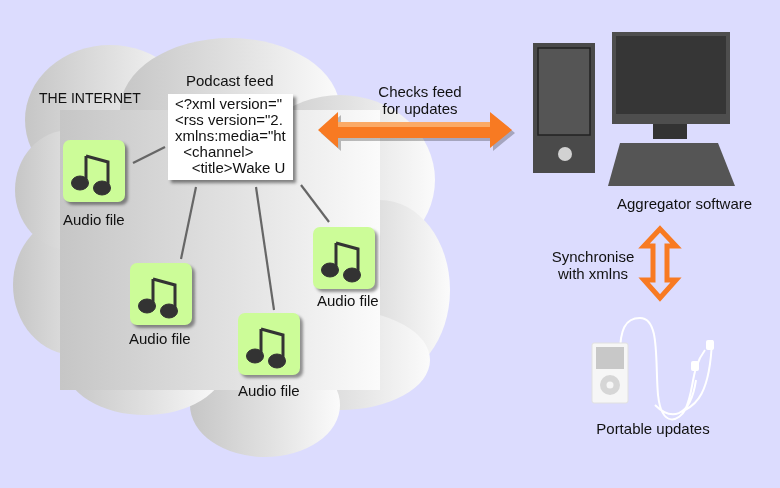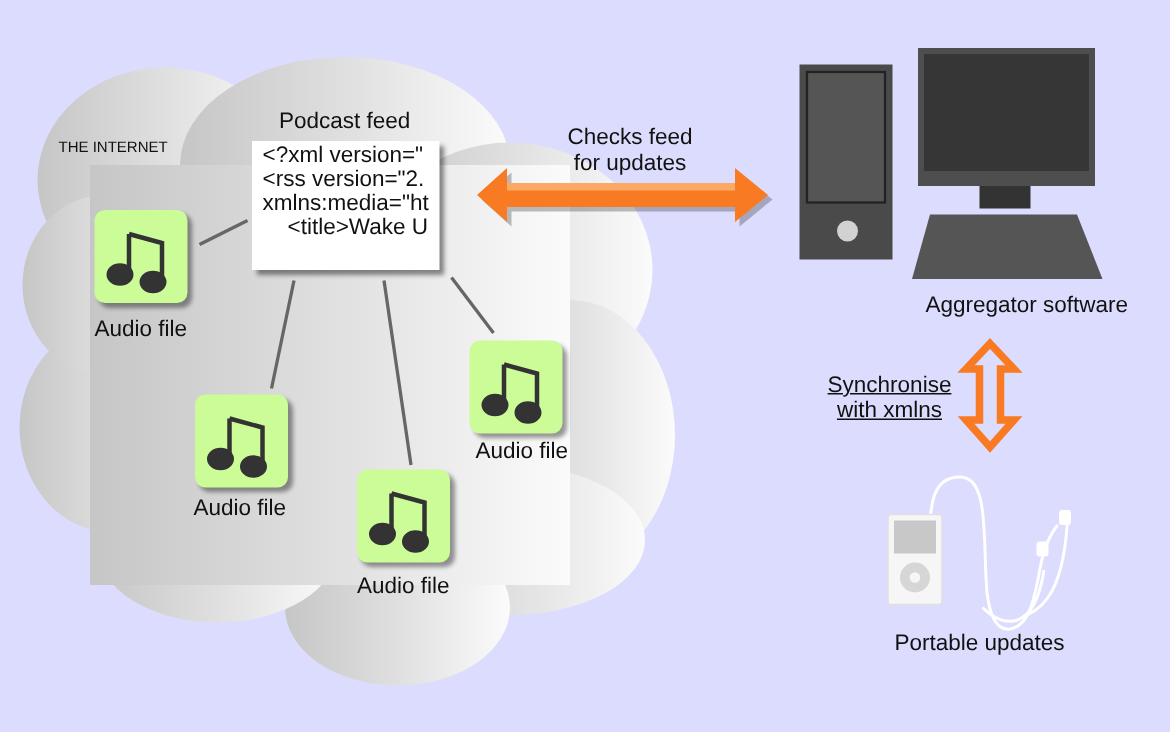--- a/index.html
+++ b/index.html
@@ -69,27 +69,28 @@
     <path d="M620,354 C620,330 625,318 640,318 C660,318 655,360 658,395 C662,430 680,420 685,410 C695,390 690,370 705,350 M685,410 C695,405 710,395 712,340 M655,405 C670,420 690,420 696,380" fill="none" stroke="#ffffff" stroke-width="2"></path>
     <rect x="592" y="343" width="36" height="60" rx="2" fill="#f6f6f6" stroke="#e0e0e0"></rect>
     <rect x="596" y="347" width="28" height="22" fill="#c8c8c8"></rect>
     <circle cx="610" cy="385" r="10" fill="#d6d6d6"></circle>
     <circle cx="610" cy="385" r="3.5" fill="#f6f6f6"></circle>
     <rect x="691" y="361" width="8" height="10" rx="2" fill="#fff"></rect>
     <rect x="706" y="340" width="8" height="10" rx="2" fill="#fff"></rect>
   </g>
 </svg>
 
-<div class="label" style="left:39px; top:90px; font-size:10px;">THE INTERNET</div>
+<div class="label" style="left:39px; top:90px; font-size:14px;">THE INTERNET</div>
 <div class="label" style="left:186px; top:72px;">Podcast feed</div>
 
 <div class="feed-box">
   <div class="feed-line">&lt;?xml version="</div>
   <div class="feed-line">&lt;rss version="2.</div>
   <div class="feed-line">xmlns:media="ht</div>
+  <div class="feed-line">  &lt;channel&gt;</div>
   <div class="feed-line">    &lt;title&gt;Wake U</div>
 </div>
 
 <div class="audio-icon" style="left:63px; top:140px;">
   <svg width="62" height="62">
       <g fill="#333" stroke="#333">
         <line x1="23" y1="16" x2="23" y2="40" stroke-width="3"></line>
         <polyline points="23,16 45,22 45,46" fill="none" stroke-width="3"></polyline>
         <ellipse cx="17" cy="43" rx="8.5" ry="7"></ellipse>
         <ellipse cx="39" cy="48" rx="8.5" ry="7"></ellipse>
@@ -134,20 +135,20 @@
 </div>
 <div class="label" style="left:317px; top:292px;">Audio file</div>
 
 <div class="label center" style="left:360px; top:83px; width:120px;">
   <div>Checks feed</div>
   <div>for updates</div>
 </div>
 
 <div class="label" style="left: 573px; top: 195px; margin-left: 44px;">Aggregator software</div>
 
-<div class="label center" style="left:538px; top:248px; width:110px;text-decoration:underline;">
+<div class="label center" style="left:538px; top:248px; width:110px;">
   <div>Synchronise</div>
   <div>with xmlns</div>
 </div>
 
 <div class="label center" style="left:588px; top:420px; width:130px;">
   <div>Portable updates</div>
 </div>
 
 </body></html>

